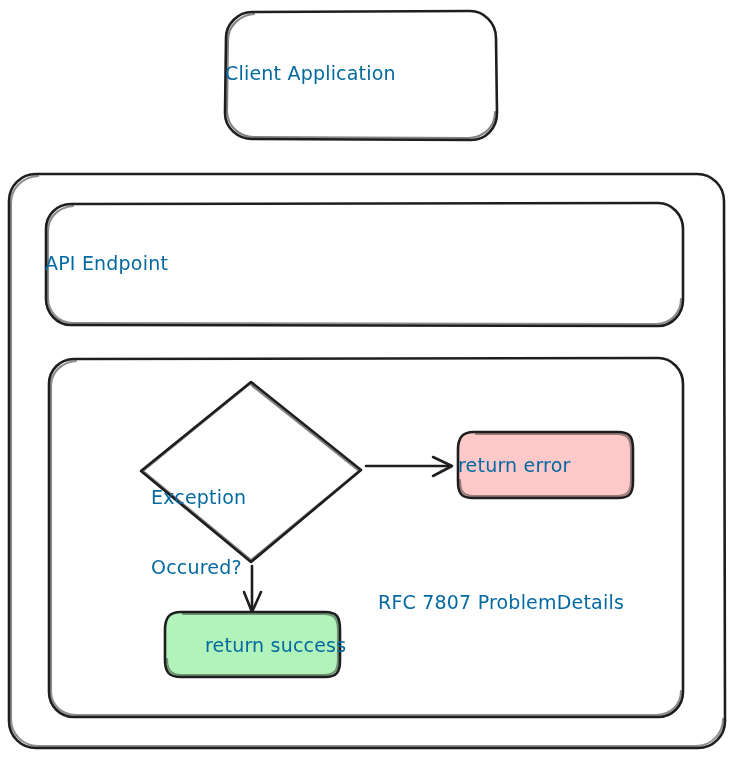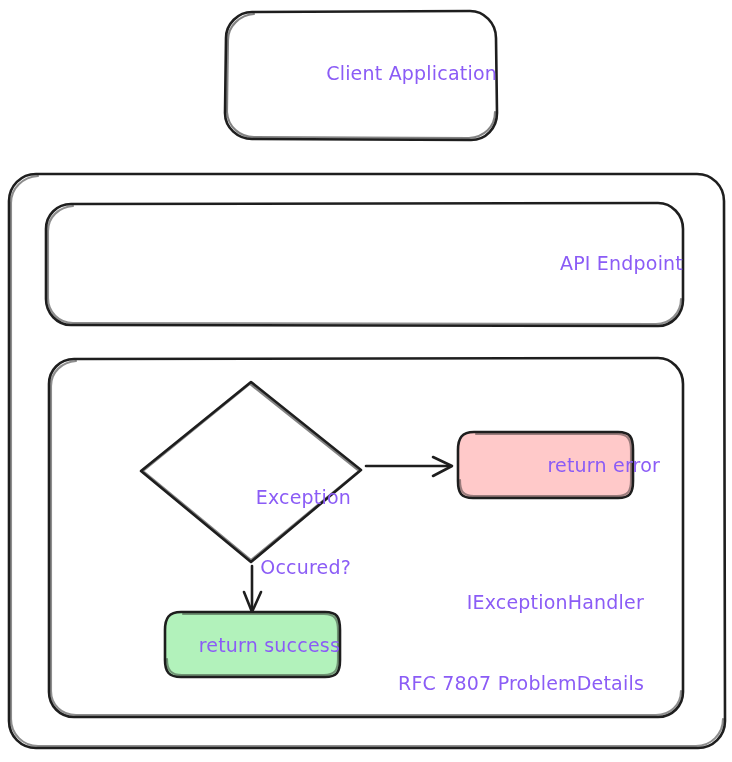--- a/index.html
+++ b/index.html
@@ -31,22 +31,22 @@
     stroke-linecap: round;
     stroke-linejoin: round;
   }
   .sw2 { stroke-width: 2.1; }
   .sw25 { stroke-width: 2.6; }
   .fill-red { fill: #ffc9c9; }
   .fill-green { fill: #b2f2bb; }
   .label {
     position: absolute;
     font-family: "DejaVu Sans", sans-serif;
-    color: #8b5cf6;
-    text-align: right;
+    color: #0369a1;
+    text-align: left;
     white-space: pre;
     line-height: 1.22;
     letter-spacing: 0.2px;
     user-select: none;
   }
   #label-client-application {
     left: 225px; top: 62px; width: 272px;
     font-size: 19px;
   }
   #label-api-endpoint {
@@ -57,20 +57,21 @@
     left: 151px; top: 440px; width: 200px;
     font-size: 19px;
   }
   #label-return-error {
     left: 458px; top: 454px; width: 202px;
     font-size: 19px;
   }
   #label-return-success {
     left: 165px; top: 634px; width: 175px;
     font-size: 19px;
+    padding-left: 40px;
   }
   #label-notes {
     left: 378px; top: 535px; width: 266px;
     font-size: 19px;
     line-height: 1.42;
   }
   .note-line { display: block; }
 </style>
 </head>
 <body>
@@ -231,17 +232,16 @@
     <span class="note-line">Occured?</span>
   </div>
 
   <div class="label" id="label-api-endpoint">API Endpoint</div>
 
   <div class="label" id="label-return-error">return error</div>
 
   <div class="label" id="label-return-success">return success</div>
 
   <div class="label" id="label-notes">
-    <span class="note-line">IExceptionHandler</span>
     <span class="note-line">RFC 7807 ProblemDetails</span>
   </div>
 
 </div>
 
 </body></html>

